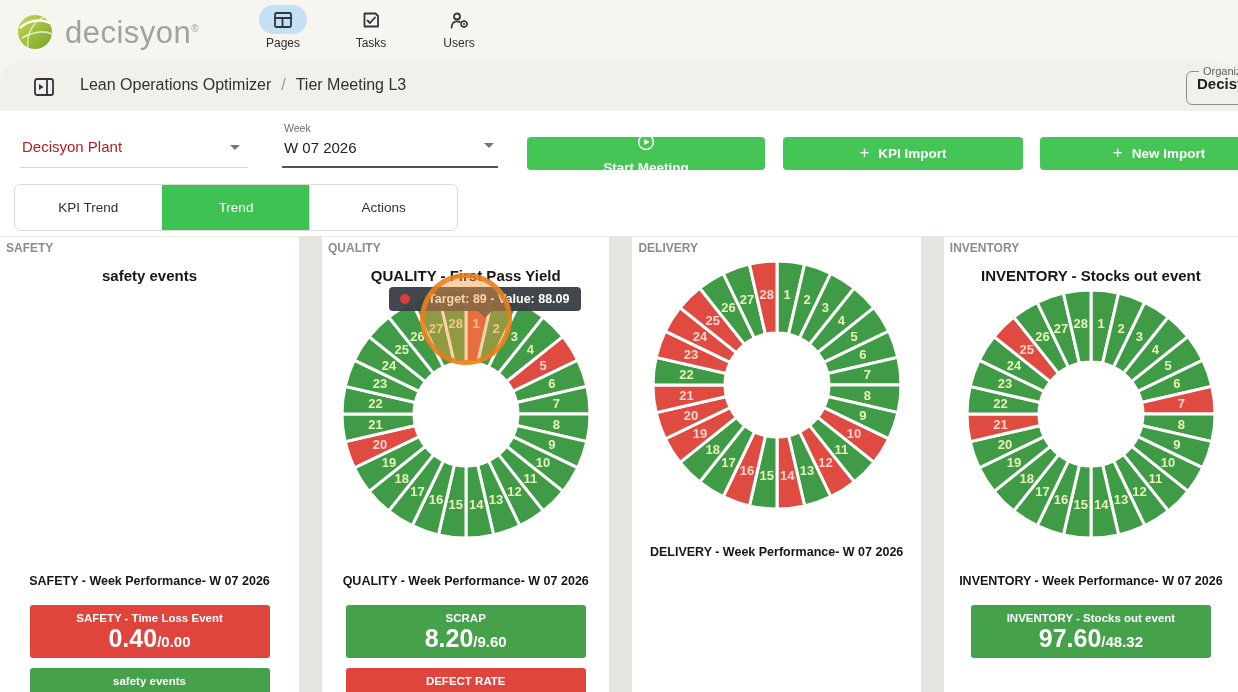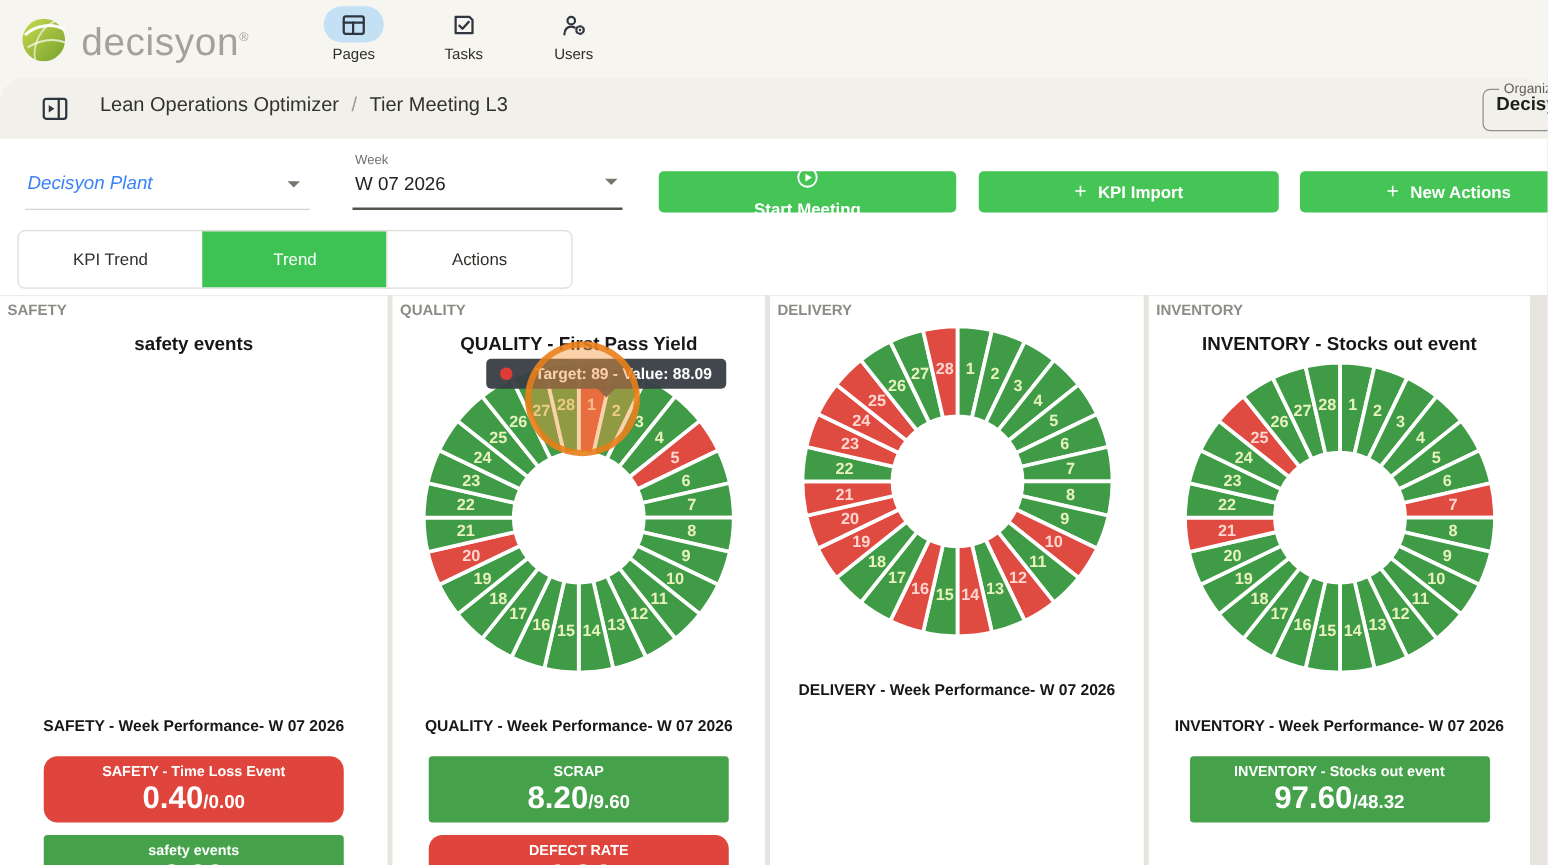--- a/index.html
+++ b/index.html
@@ -32,21 +32,21 @@
   .crumbs { position:absolute; left:80px; top:14px; font-size:16px; color:#32322c; white-space:nowrap; }
   .crumbs .sep { color:#9b9a92; margin:0 10px; }
   .orgbox { position:absolute; left:1186px; top:3px; width:132px; height:40px;
             border:1px solid #90908a; border-radius:6px; margin:0; padding:0 0 0 10px; }
   .orgbox legend { font-size:11px; color:#5f5f58; padding:0 4px; margin-left:2px; white-space:nowrap; }
   .orgbox .orgval { font-size:15px; font-weight:600; color:#21211c; white-space:nowrap; position:relative; top:-2px; }
 
   
   .plant-select { position:absolute; left:20px; top:66px; width:228px; height:40px;
                   border-bottom:1px solid #d6d4cf; cursor:pointer; }
-  .plant-select .ph { position:absolute; left:2px; top:10px; font-size:15px; color:#3b82f6;font-style:italic; }
+  .plant-select .ph { position:absolute; left:2px; top:10px; font-size:15px; color:#b91c1c; }
   .caret { position:absolute; width:0; height:0; border-left:5px solid transparent;
            border-right:5px solid transparent; border-top:5px solid #77776f; }
   .plant-select .caret { right:8px; top:17px; }
   .week-select { position:absolute; left:282px; top:56px; width:216px; height:50px;
                  border-bottom:2px solid #53534d; cursor:pointer; }
   .week-select .lbl { position:absolute; left:2px; top:4px; font-size:10.5px; color:#6e6e68; }
   .week-select .val { position:absolute; left:2px; top:21px; font-size:15px; color:#22221e; }
   .week-select .caret { right:4px; top:25px; }
 
   .btn { position:absolute; top:75px; height:33px; background:#45c556; color:#fff; border:none;
@@ -60,34 +60,34 @@
   
   .tabs { position:absolute; left:14px; top:122px; width:444px; height:47px; background:#fff;
           border:1px solid #dedcd7; border-radius:6px; display:flex; overflow:hidden; }
   .tab { flex:1; display:flex; align-items:center; justify-content:center; font-size:13.5px;
          color:#2f2f2b; cursor:pointer; }
   .tab + .tab { border-left:1px solid #dedcd7; }
   .tab.active { background:#3ec254; color:#fff; border-color:#3ec254; }
 
   
   .cols { position:absolute; left:0; top:174px; width:1238px; height:456px; background:#e6e4df;
-          display:flex; gap:4px; }
+          display:flex; gap:23px; }
   .col { background:#fff; position:relative; border-top:1px solid #efede9; }
   .col-safety    { width:310px; }
   .col-quality   { width:298px; }
   .col-delivery  { width:299px; }
   .col-inventory { width:305px; }
   .col-header { font-size:12px; font-weight:700; color:#8c8c86; padding:4px 0 0 6px; }
   .chart-title { margin-top:12px; text-align:center; font-weight:700; font-size:15px; color:#17171a; }
   .donut-wrap { height:256px; display:flex; justify-content:center; margin-top:4px; }
   .seg-label { font-size:13px; font-weight:700; }
   .perf-title { margin-top:30px; text-align:center; font-weight:700; font-size:12.5px; color:#17171a; }
   .cards { width:240px; margin:17px auto 0; display:flex; flex-direction:column; gap:10px; }
   .kpi-card { height:53px; border-radius:3px; color:#fff; text-align:center; padding-top:7px; flex:0 0 53px; }
-  .kpi-card.red   { background:#e0453d;border-radius:11px; }
+  .kpi-card.red   { background:#e0453d; }
   .kpi-card.green { background:#46a14b; }
   .kpi-title { font-size:11.5px; font-weight:600; }
   .kpi-value .big   { font-size:25px; font-weight:700; }
   .kpi-value .small { font-size:15px; font-weight:600; }
 
   
   .chart-tooltip { position:absolute; left:389px; top:287px; z-index:55;
                    background:rgba(57,63,69,.96); color:#fff; border-radius:4px;
                    padding:5px 11px; font-size:12.5px; font-weight:600; white-space:nowrap;
                    display:flex; align-items:center; gap:18px; }
@@ -196,21 +196,21 @@
         </svg>
       </span>
       <span>Start Meeting</span>
     </button>
     <button class="btn" id="btn-kpi">
       <span class="plus">+</span>
       <span>KPI Import</span>
     </button>
     <button class="btn" id="btn-new">
       <span class="plus">+</span>
-      <span>New Actions</span>
+      <span>New Import</span>
     </button>
 
     <div class="tabs">
       <div class="tab">KPI Trend</div>
       <div class="tab active">Trend</div>
       <div class="tab">Actions</div>
     </div>
 
     <div class="cols">
 

